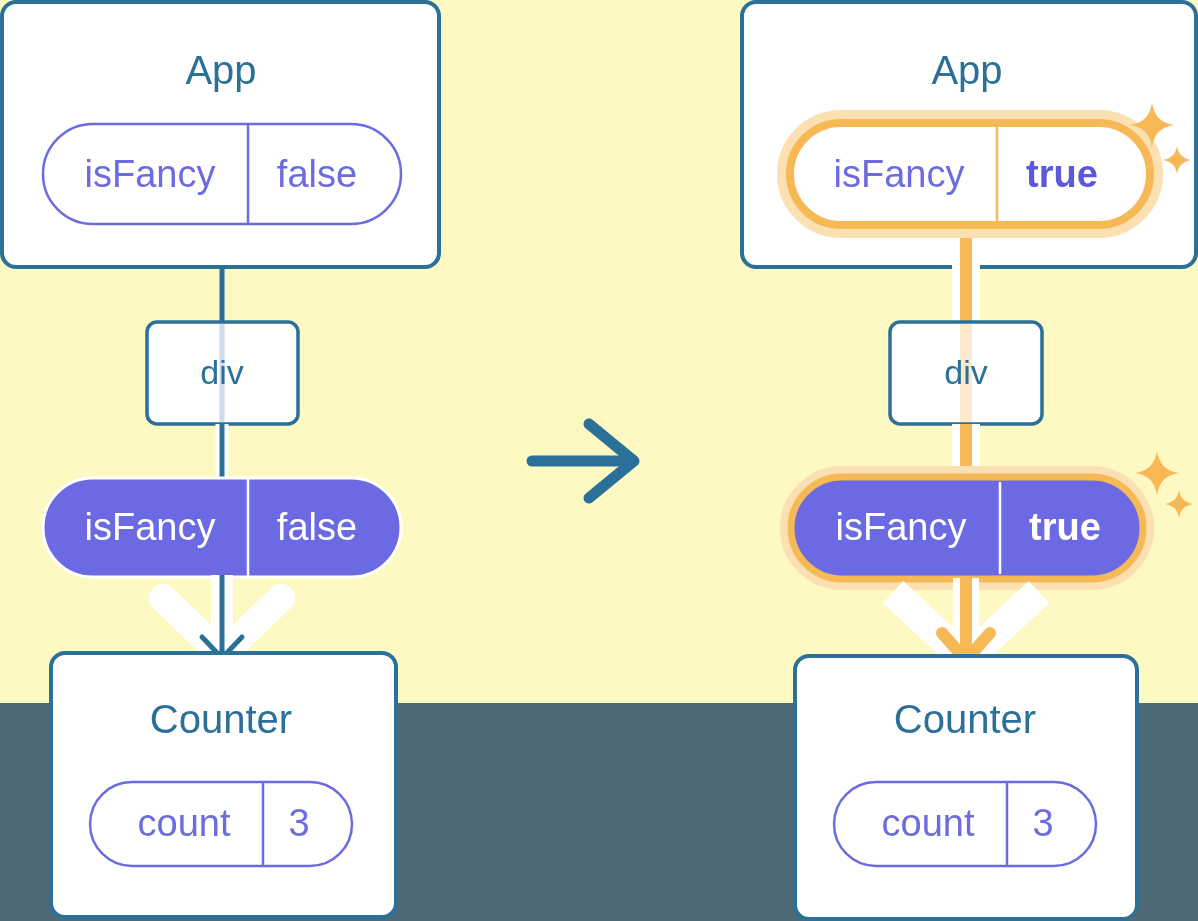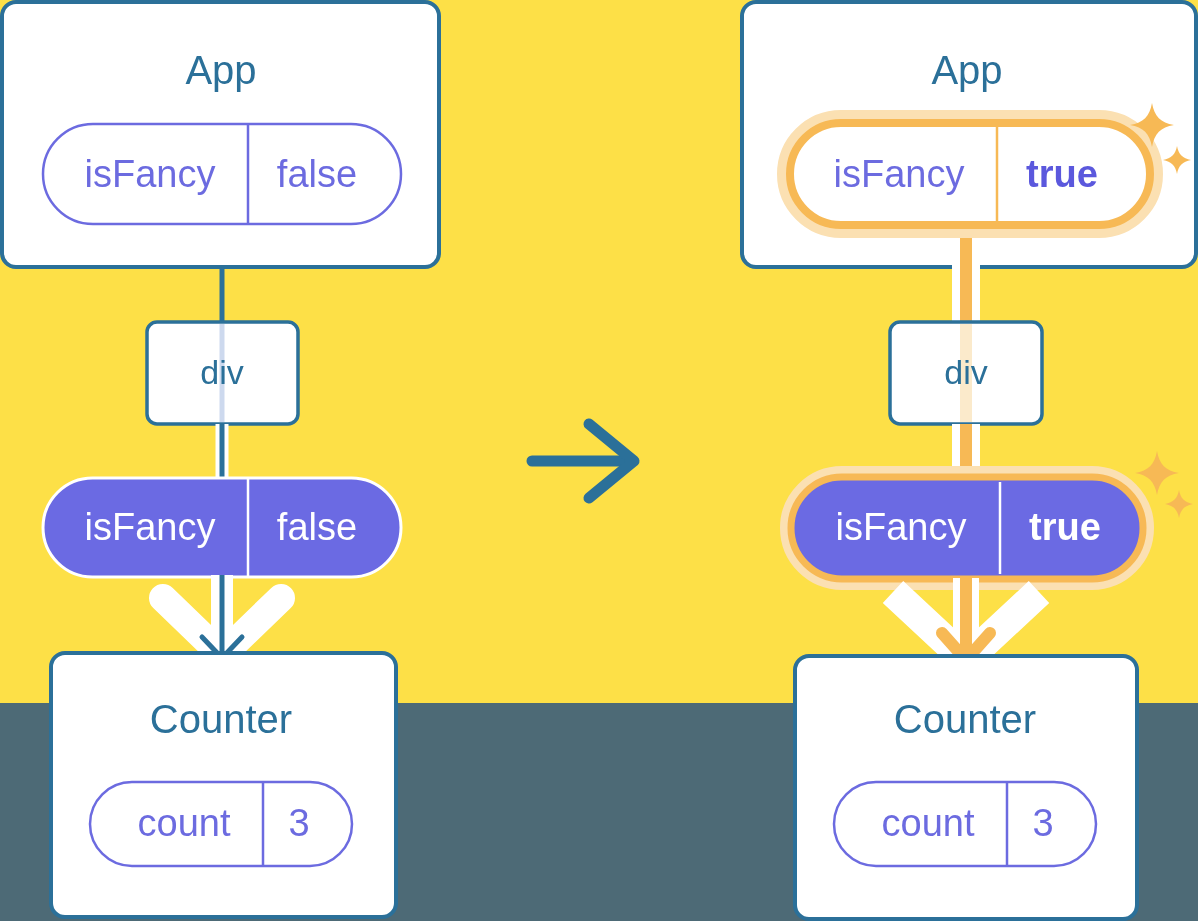--- a/index.html
+++ b/index.html
@@ -10,21 +10,21 @@
   body {
     width: 1198px;
     height: 921px;
     font-family: "Liberation Sans", sans-serif;
     overflow: hidden;
   }
   #stage {
     position: relative;
     width: 1198px;
     height: 703px;
-    background: #fde047;
+    background: #fef9c3;
   }
   svg.diagram {
     position: absolute;
     top: 0;
     left: 0;
     width: 1198px;
     height: 921px;
     display: block;
   }
   .box-title {

